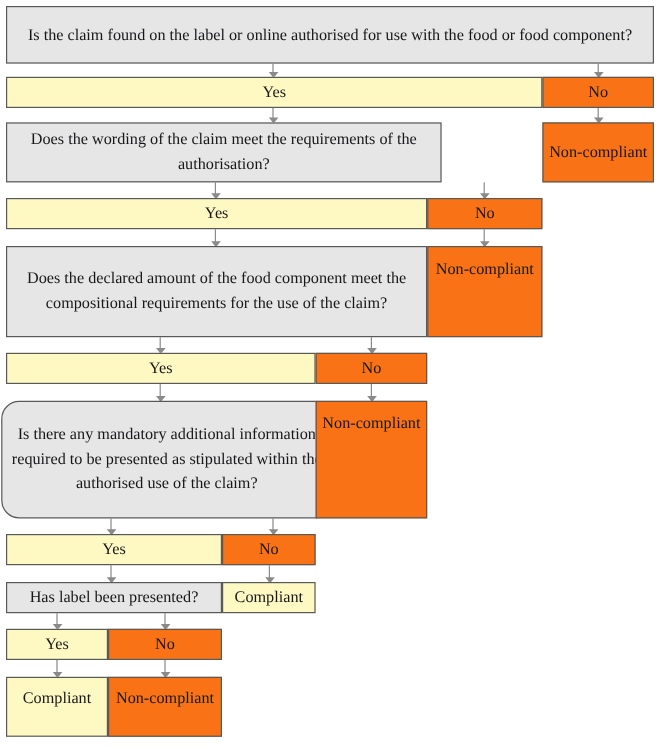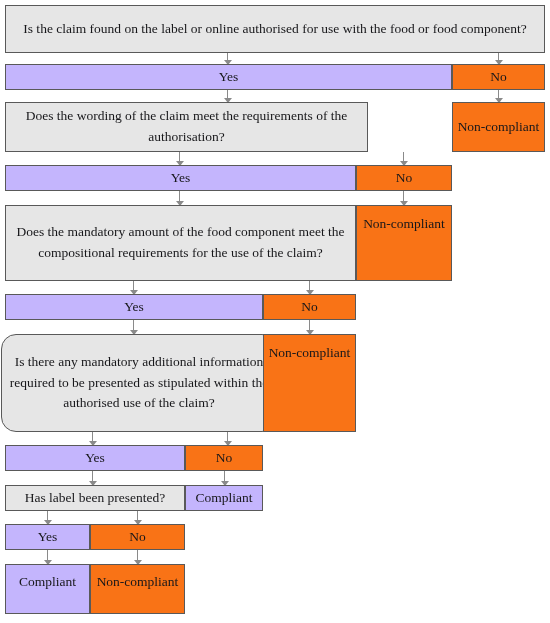--- a/index.html
+++ b/index.html
@@ -33,21 +33,21 @@
     line-height: 1.55;
     color: #17171a;
     padding: 2px 0;
   }
   .box .txt {
     display: block;
     width: 100%;
   }
 
   .q     { background: #e6e6e6; }
-  .green { background: #c4b5fd; }
+  .green { background: #fef9c3; }
   .yellow{ background: #f97316; }
 
   
   .arrow {
     position: absolute;
     width: 11px;
     display: block;
   }
   .arrow .stem {
     position: absolute;
@@ -128,21 +128,21 @@
   <div class="arrow" style="left:174px; top:191px; height:14px;">
     <span class="stem"></span>
     <span class="head"></span>
   </div>
   <div class="arrow" style="left:398px; top:191px; height:14px;">
     <span class="stem"></span>
     <span class="head"></span>
   </div>
 
   <div class="box q" style="left:5px; top:205px; width:351px; height:76px;">
-    <span class="txt">Does the mandatory amount of the food component meet the compositional requirements for the use of the claim?</span>
+    <span class="txt">Does the declared amount of the food component meet the compositional requirements for the use of the claim?</span>
   </div>
   <div class="box yellow" style="left:356px; top:205px; width:96px; height:76px; align-items:flex-start;">
     <span class="txt" style="margin-top:6px;">Non-compliant</span>
   </div>
 
   <div class="arrow" style="left:128px; top:281px; height:13px;">
     <span class="stem"></span>
     <span class="head"></span>
   </div>
   <div class="arrow" style="left:304px; top:281px; height:13px;">

